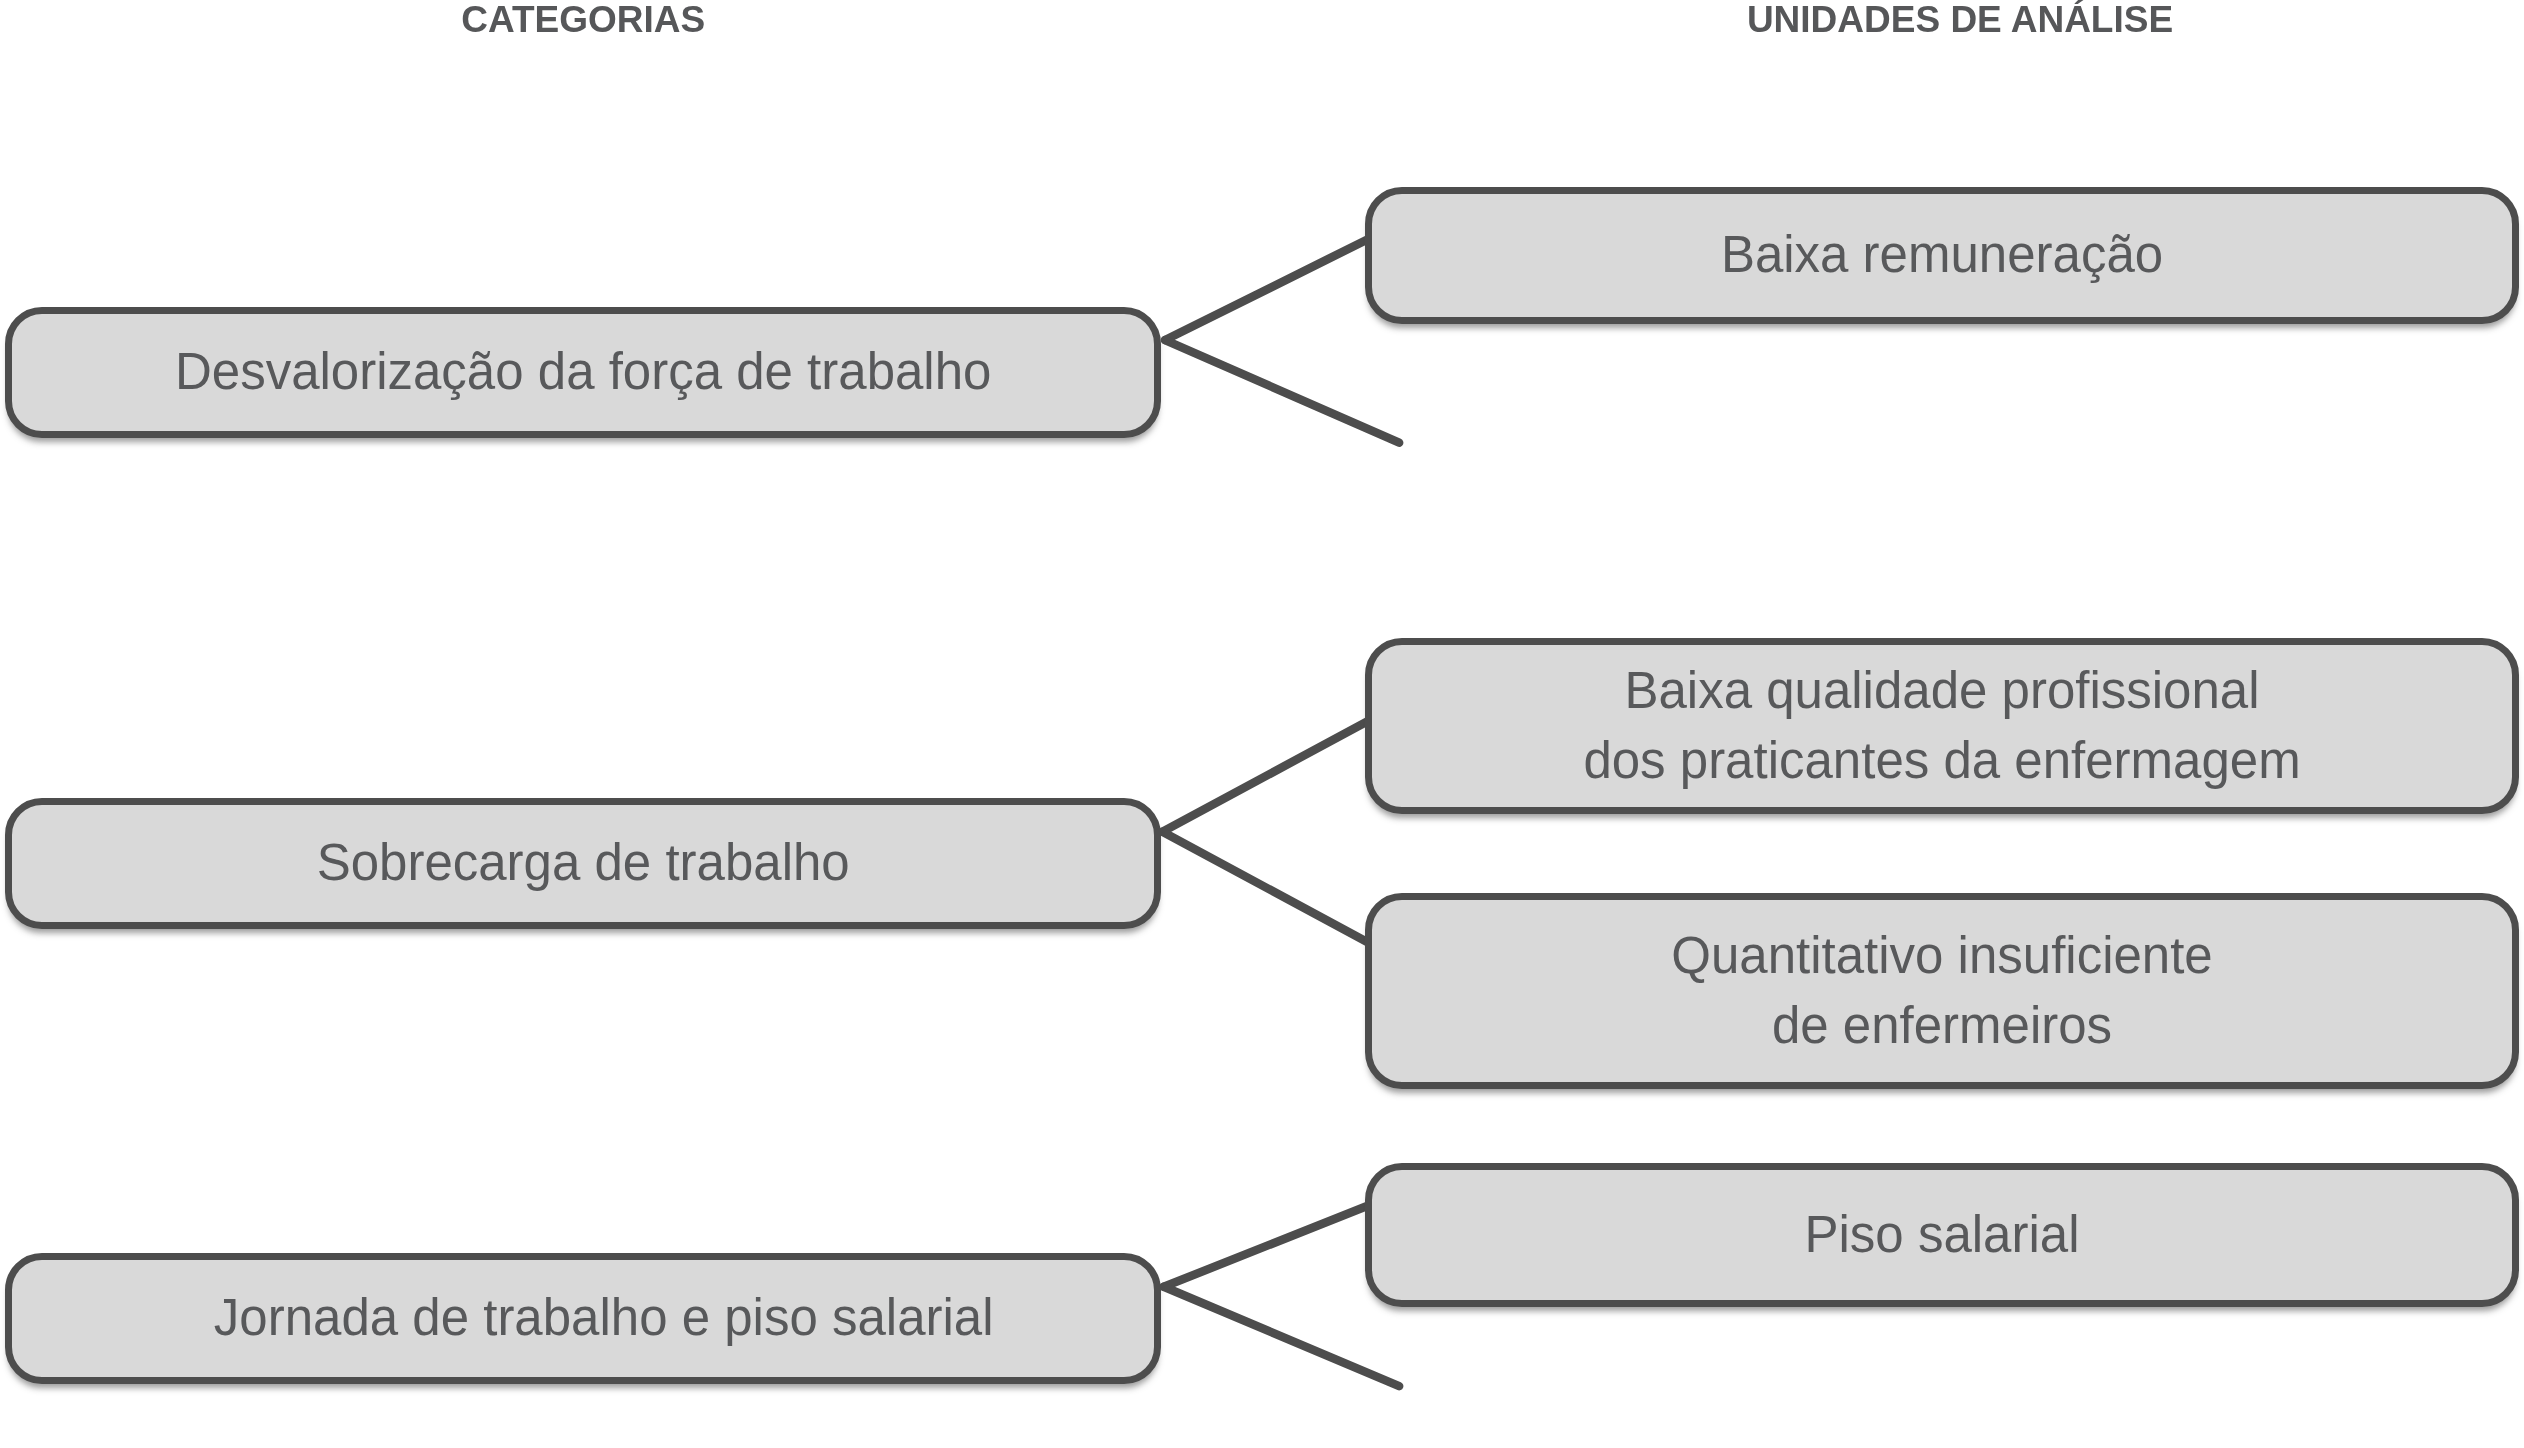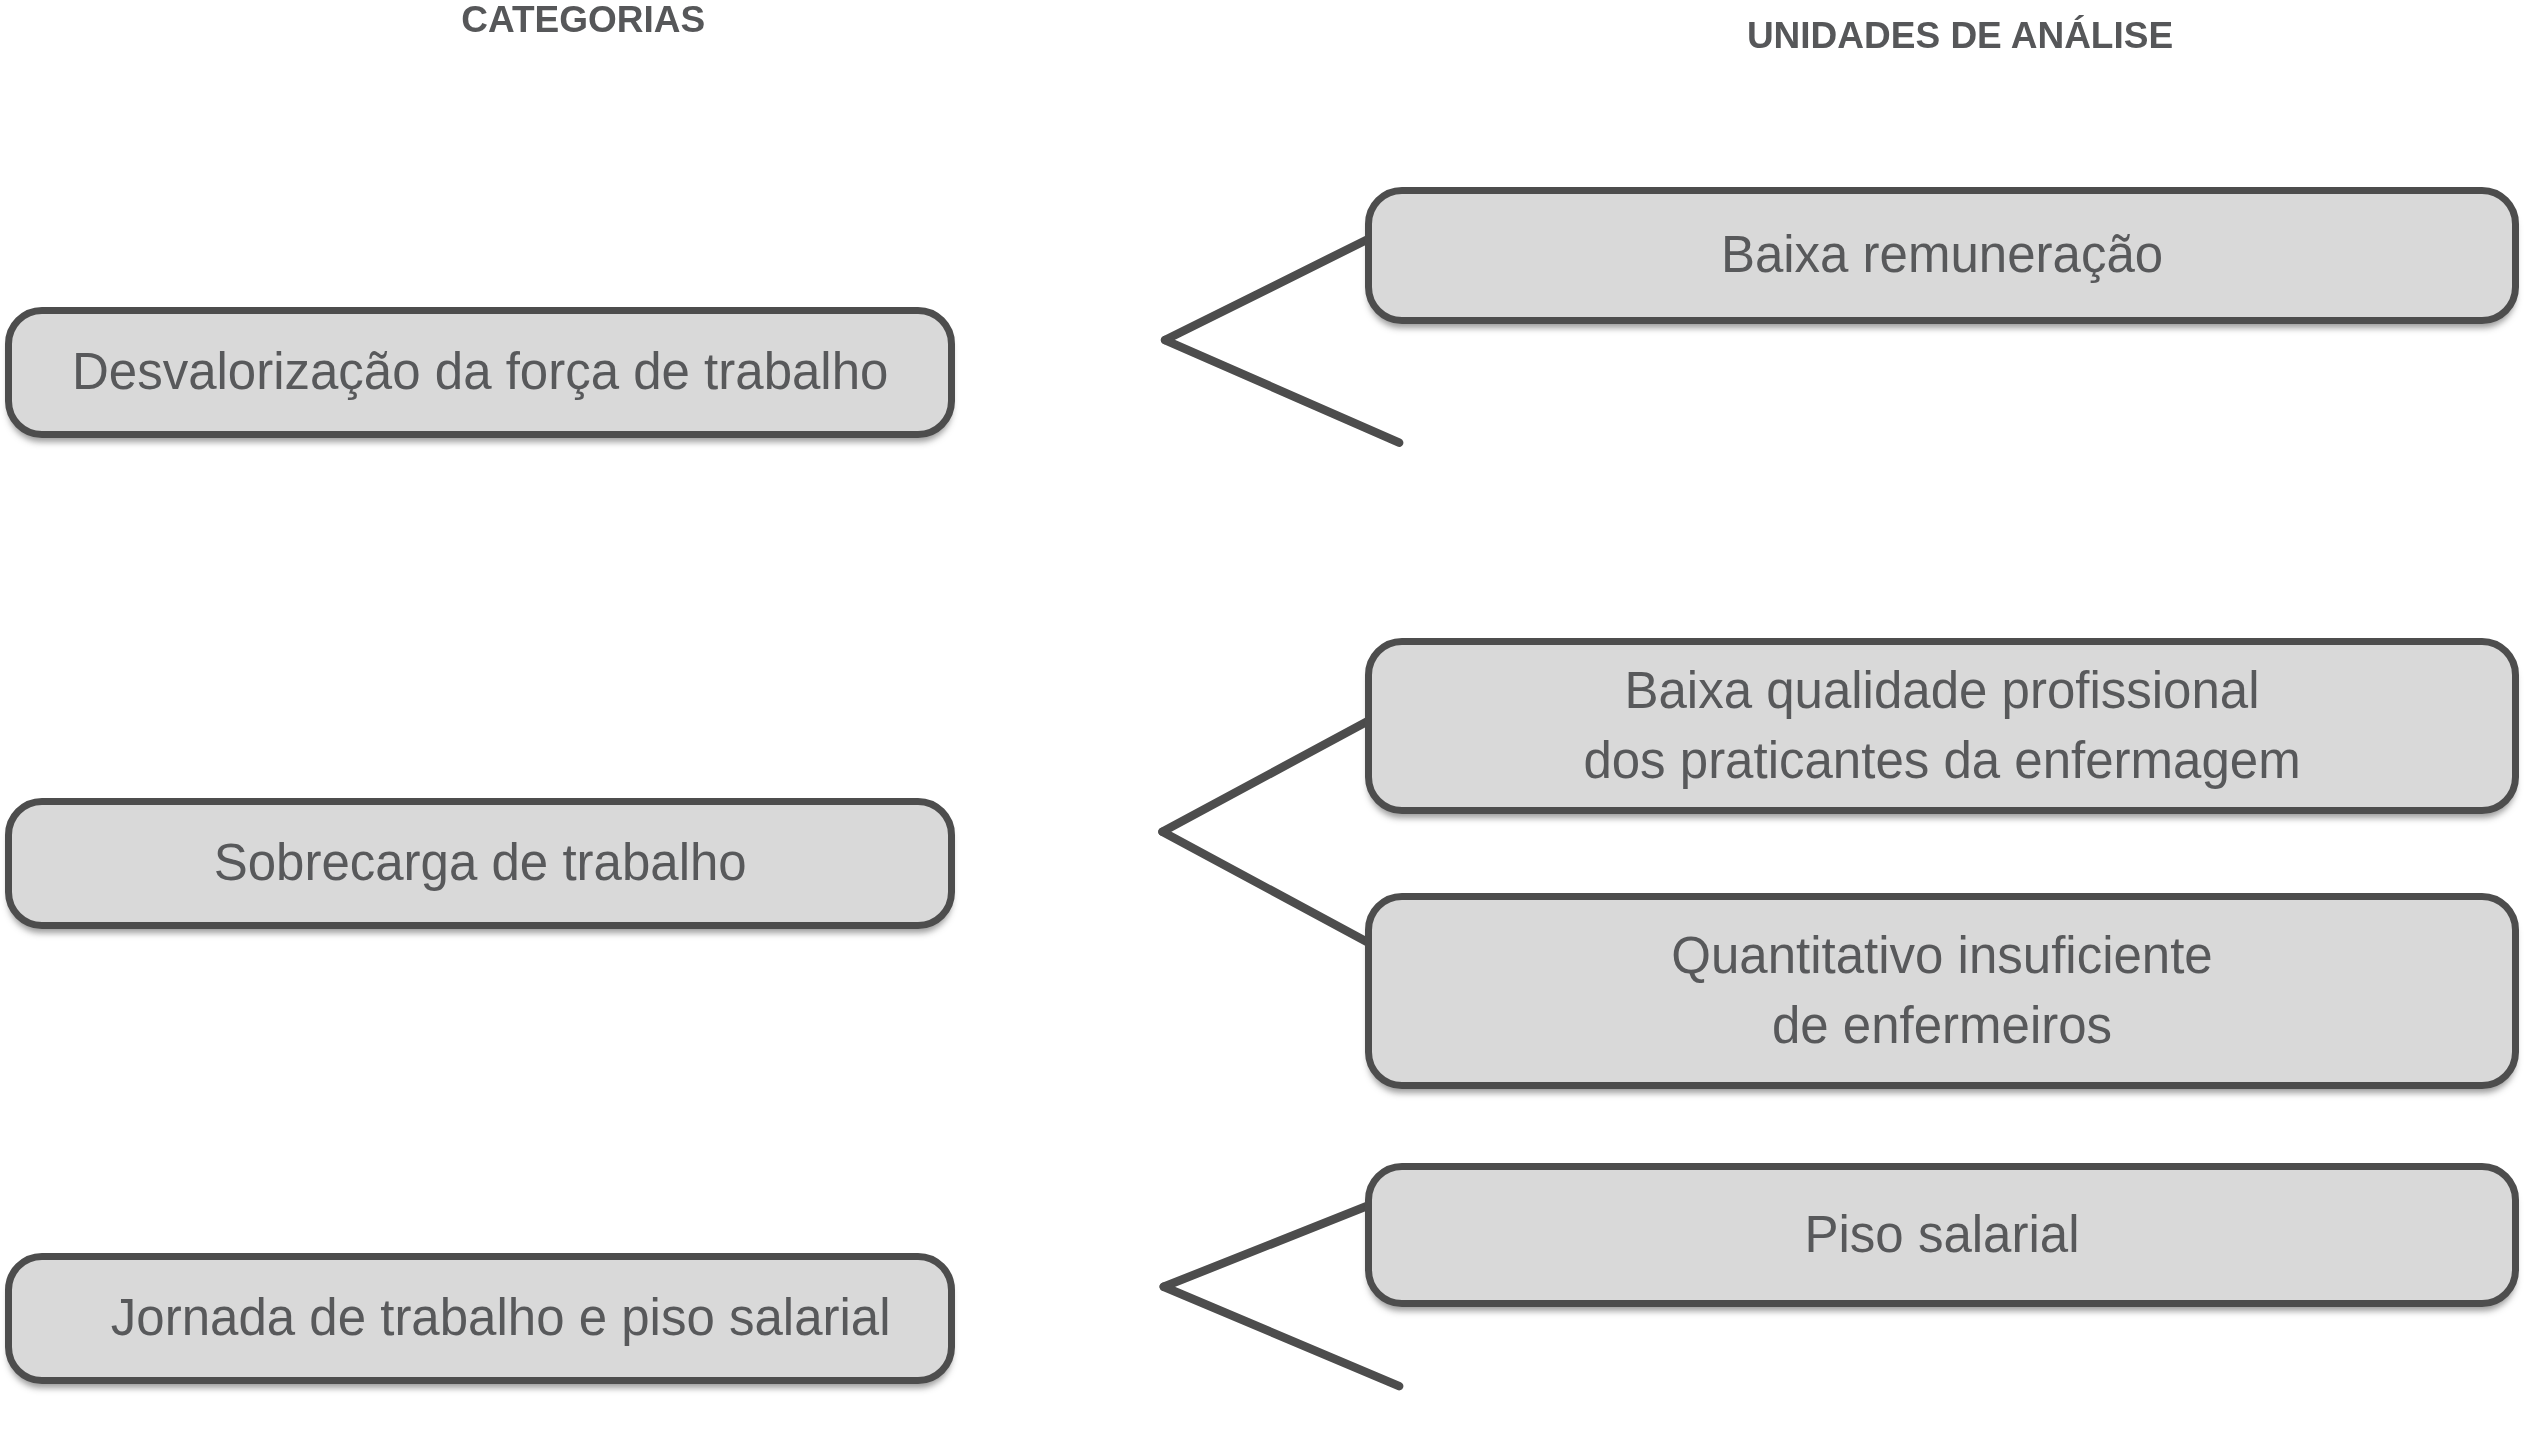--- a/index.html
+++ b/index.html
@@ -19,21 +19,21 @@
     position: absolute;
     top: 0;
     text-align: center;
     font-size: 37px;
     font-weight: 700;
     letter-spacing: 0px;
     color: #565759;
     line-height: 1.1;
   }
   .col-header.left  { left: 5.2px;    width: 1156px; }
-  .col-header.right { left: 1365px; width: 1154px; text-indent: 36px; margin-top: 16px; }
+  .col-header.right { left: 1365px; width: 1154px; text-indent: 36px; }
 
   .connectors {
     position: absolute;
     left: 0; top: 0;
     width: 2525px;
     height: 1449px;
   }
 
   .box {
     position: absolute;
@@ -48,21 +48,21 @@
     box-shadow: 0 7.8px 6.5px -3.9px rgba(60,60,60,0.5);
     margin-top: 32px;
   }
   .box-label {
     color: #58595b;
     font-size: 51px;
     line-height: 1.38;
     white-space: pre-line;
     padding: 0 26px;
   }
-  .cat  { left: 5.2px;    width: 950px; height: 131px; }
+  .cat  { left: 5.2px;    width: 1156px; height: 131px; }
   .unit { left: 1365px; width: 1154px; }
 
   .cat-1  { top: 275px;  }
   .cat-2  { top: 766px; }
   .cat-3  { top: 1221px; padding-left: 41px; }
 
   .unit-1 { top: 155px;  height: 137px; }
   .unit-2 { top: 345px;  height: 196px; }
   .unit-3 { top: 606px;  height: 176px; }
   .unit-4 { top: 861px; height: 196px; }

